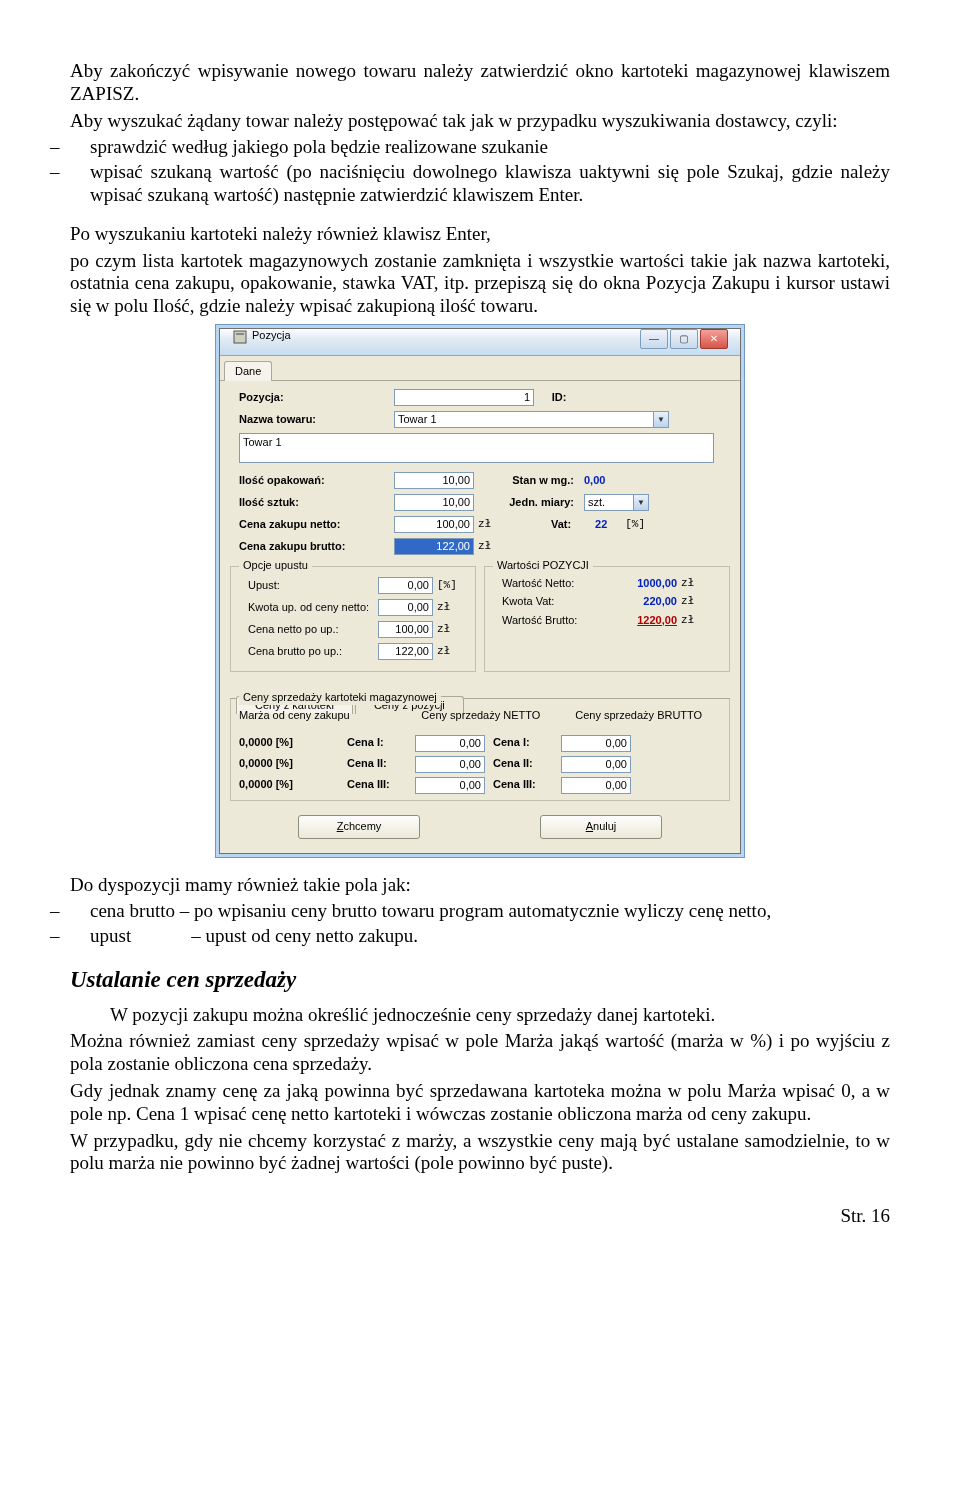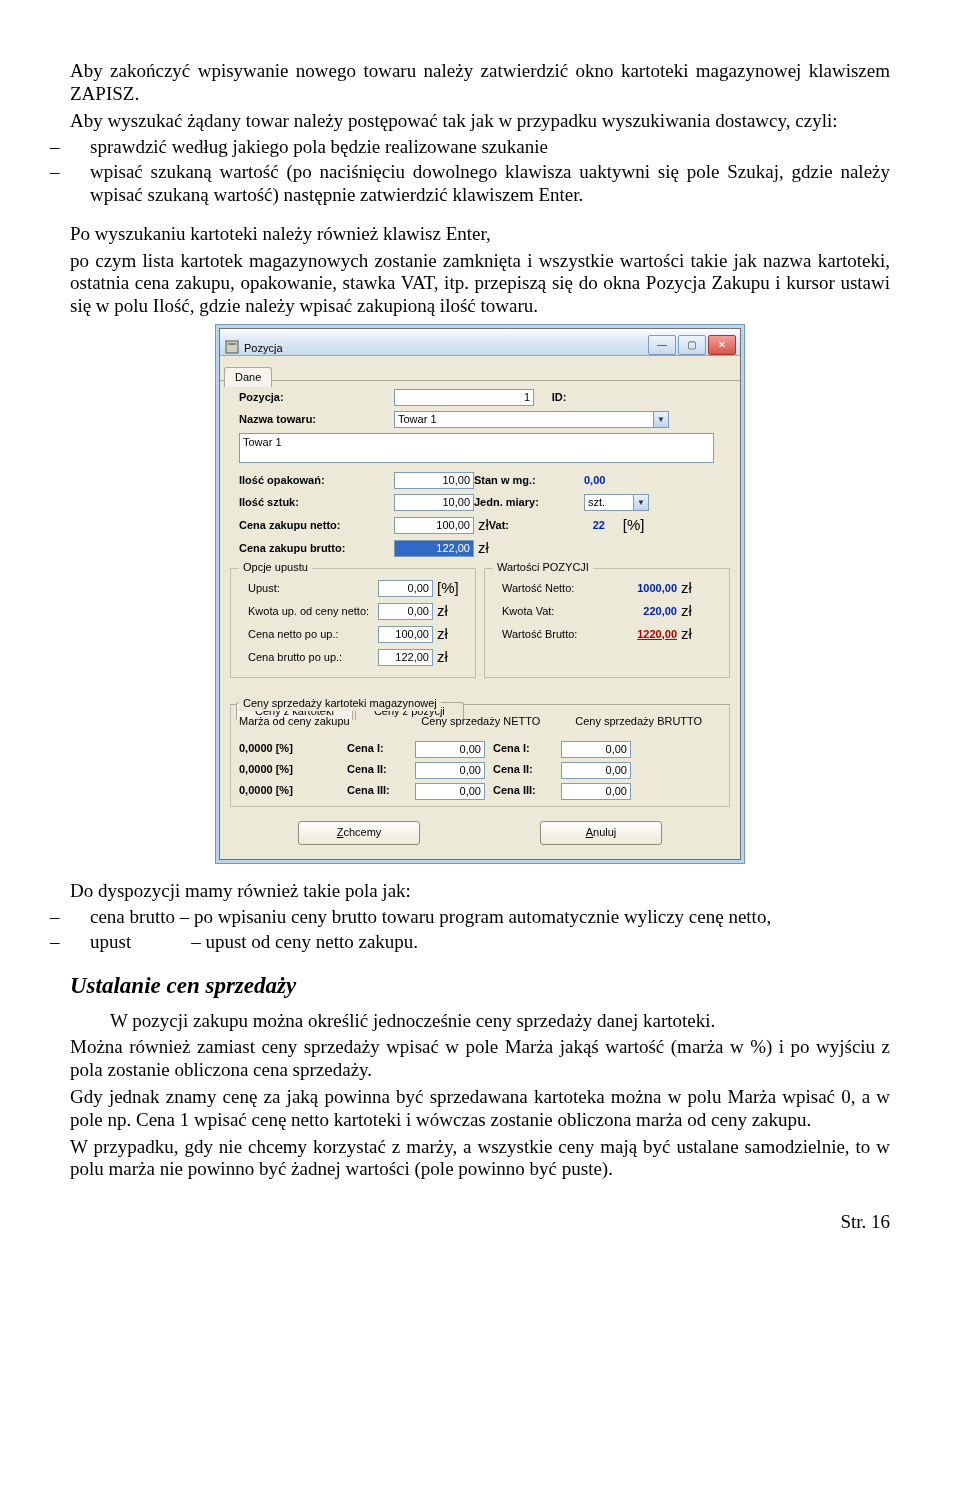--- a/index.html
+++ b/index.html
@@ -27,22 +27,22 @@
     font-size: 11px;
     border: 1px solid #707070;
     background: #ece9d8;
     box-shadow: 0 0 0 3px #b8d6f0, 0 0 0 4px #6e99c3;
   }
   .titlebar {
     height: 26px;
     background: linear-gradient(to bottom, #fdfdfd 0%, #e0eaf4 40%, #c8dcef 100%);
     border-bottom: 1px solid #8aa8c8;
     display: flex;
-    align-items: flex-end;
-    padding: 0 4px;
+    align-items: flex-start;
+    padding: 0 12px;
   }
   .title-icon {
     width: 16px; height: 16px;
     display: inline-flex; align-items: center; justify-content: center;
     font-size: 12px; margin-right: 4px;
     color: #333;
   }
   .title-text { font-weight: normal; color: #000; }
   .title-spacer { flex: 1; }
   .tb-btn {
@@ -59,47 +59,47 @@
   .tb-close { background: linear-gradient(#f4a09a,#d65549); color:#fff; border-color:#a03a30; }
   .tab-strip { display: flex; padding: 4px 4px 0 4px; border-bottom: 1px solid #aca899; }
   .tab {
     padding: 3px 10px;
     background: #ece9d8;
     border: 1px solid #aca899;
     border-bottom: none;
     border-radius: 3px 3px 0 0;
     margin-right: 2px;
     position: relative;
-    top: 7px;
+    top: 1px;
   }
   .tab.active { background: #f5f3ec; }
   .tab-page { padding: 8px 10px 6px 10px; background: #ece9d8; }
   .row { display: flex; align-items: center; margin-bottom: 5px; padding-left: 9px; }
   .lbl { font-weight: bold; width: 155px; }
-  .lbl2 { font-weight: bold; width: 100px; padding-right: 10px; }
+  .lbl2 { font-weight: bold; width: 100px; text-align: right; padding-right: 10px; }
   .field {
     background: #fff;
     border: 1px solid #7f9db9;
     height: 17px;
     padding: 1px 3px;
     font-size: 11px;
     text-align: right;
     box-sizing: border-box;
   }
   .field.left { text-align: left; }
   .field.sel { background: #3169c6; color: #fff; }
   .dropdown-arrow {
     width: 15px; height: 17px;
     background: linear-gradient(#eaf1fb,#bdd3ed);
     border: 1px solid #7f9db9; border-left: none;
     display: inline-flex; align-items: center; justify-content: center;
     font-size: 8px; color: #333;
     box-sizing: border-box;
   }
-  .unit { margin-left: 4px; font-size: 15px; }
+  .unit { margin-left: 4px; font-size: 11px; font-family: Liberation Mono, monospace; }
   .group {
     border: 1px solid #c0c0b0;
     margin: 6px 0;
     padding: 10px 8px 6px 8px;
     position: relative;
   }
   .group-title {
     position: absolute;
     top: -8px; left: 8px;
     background: #ece9d8;

